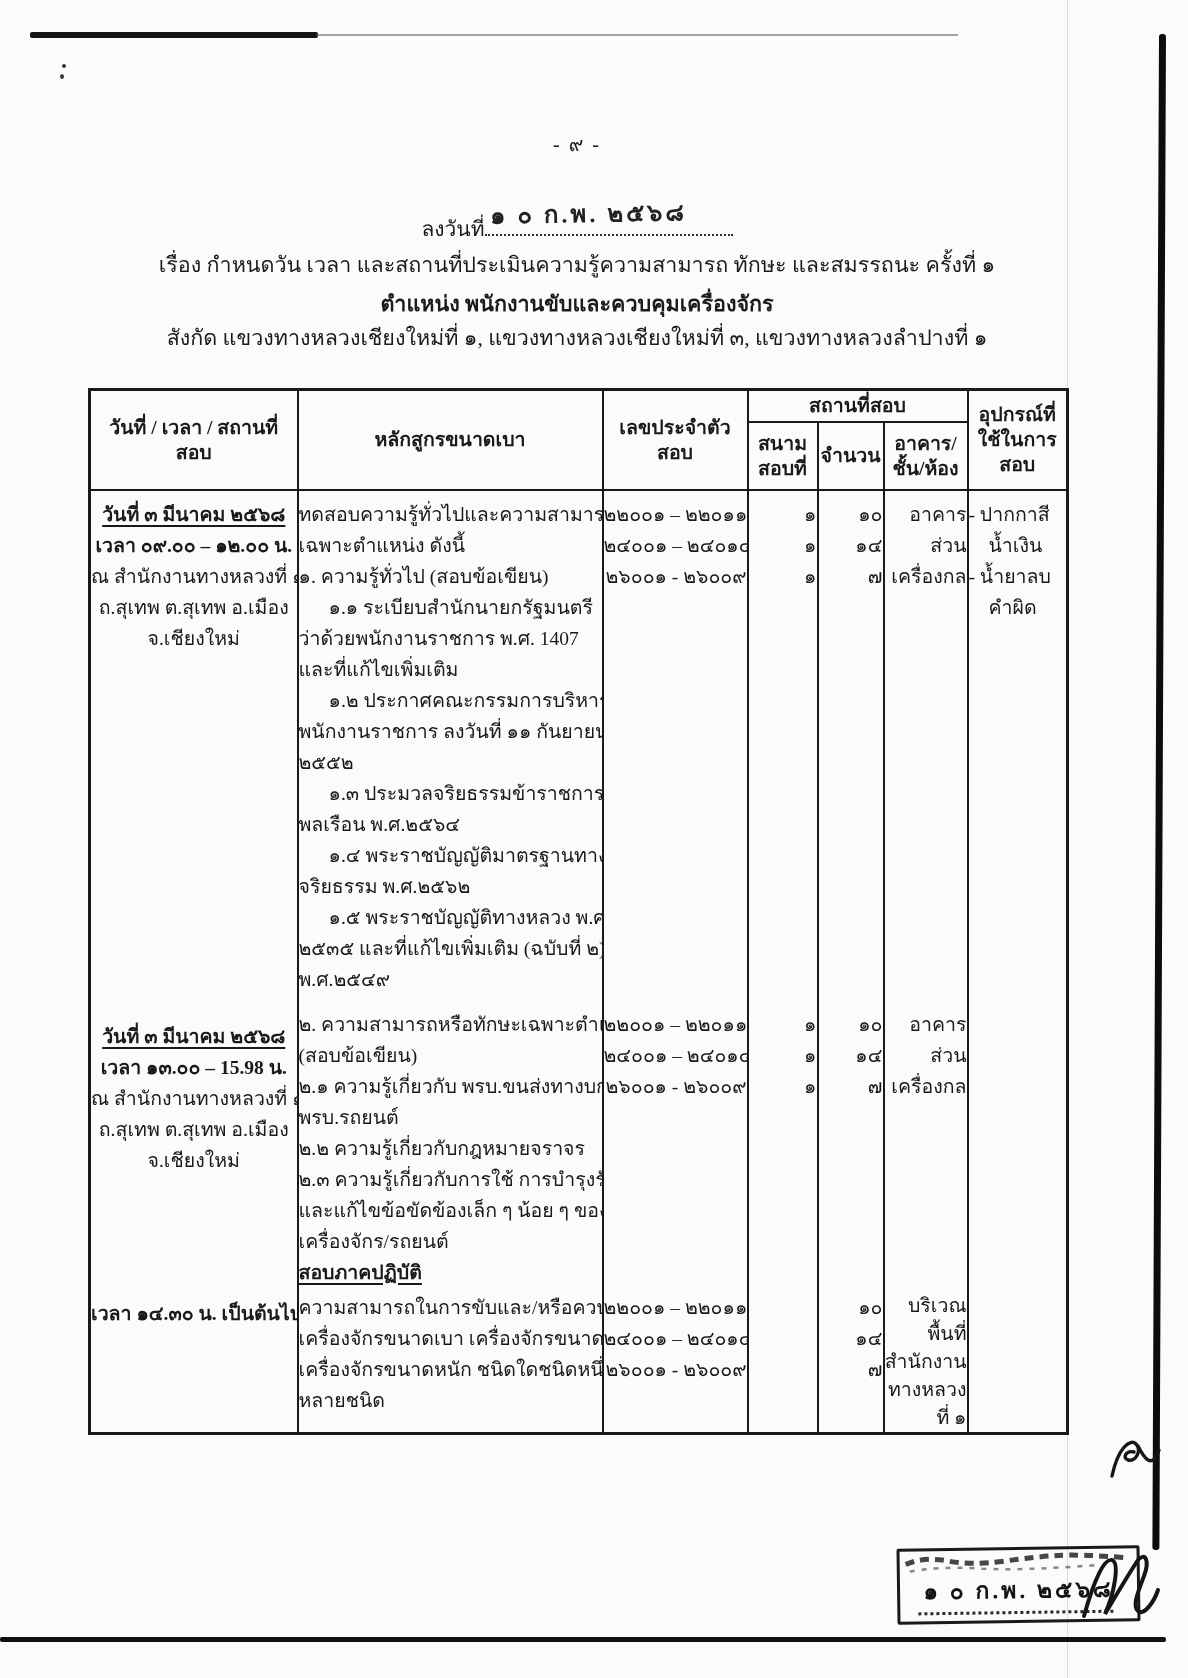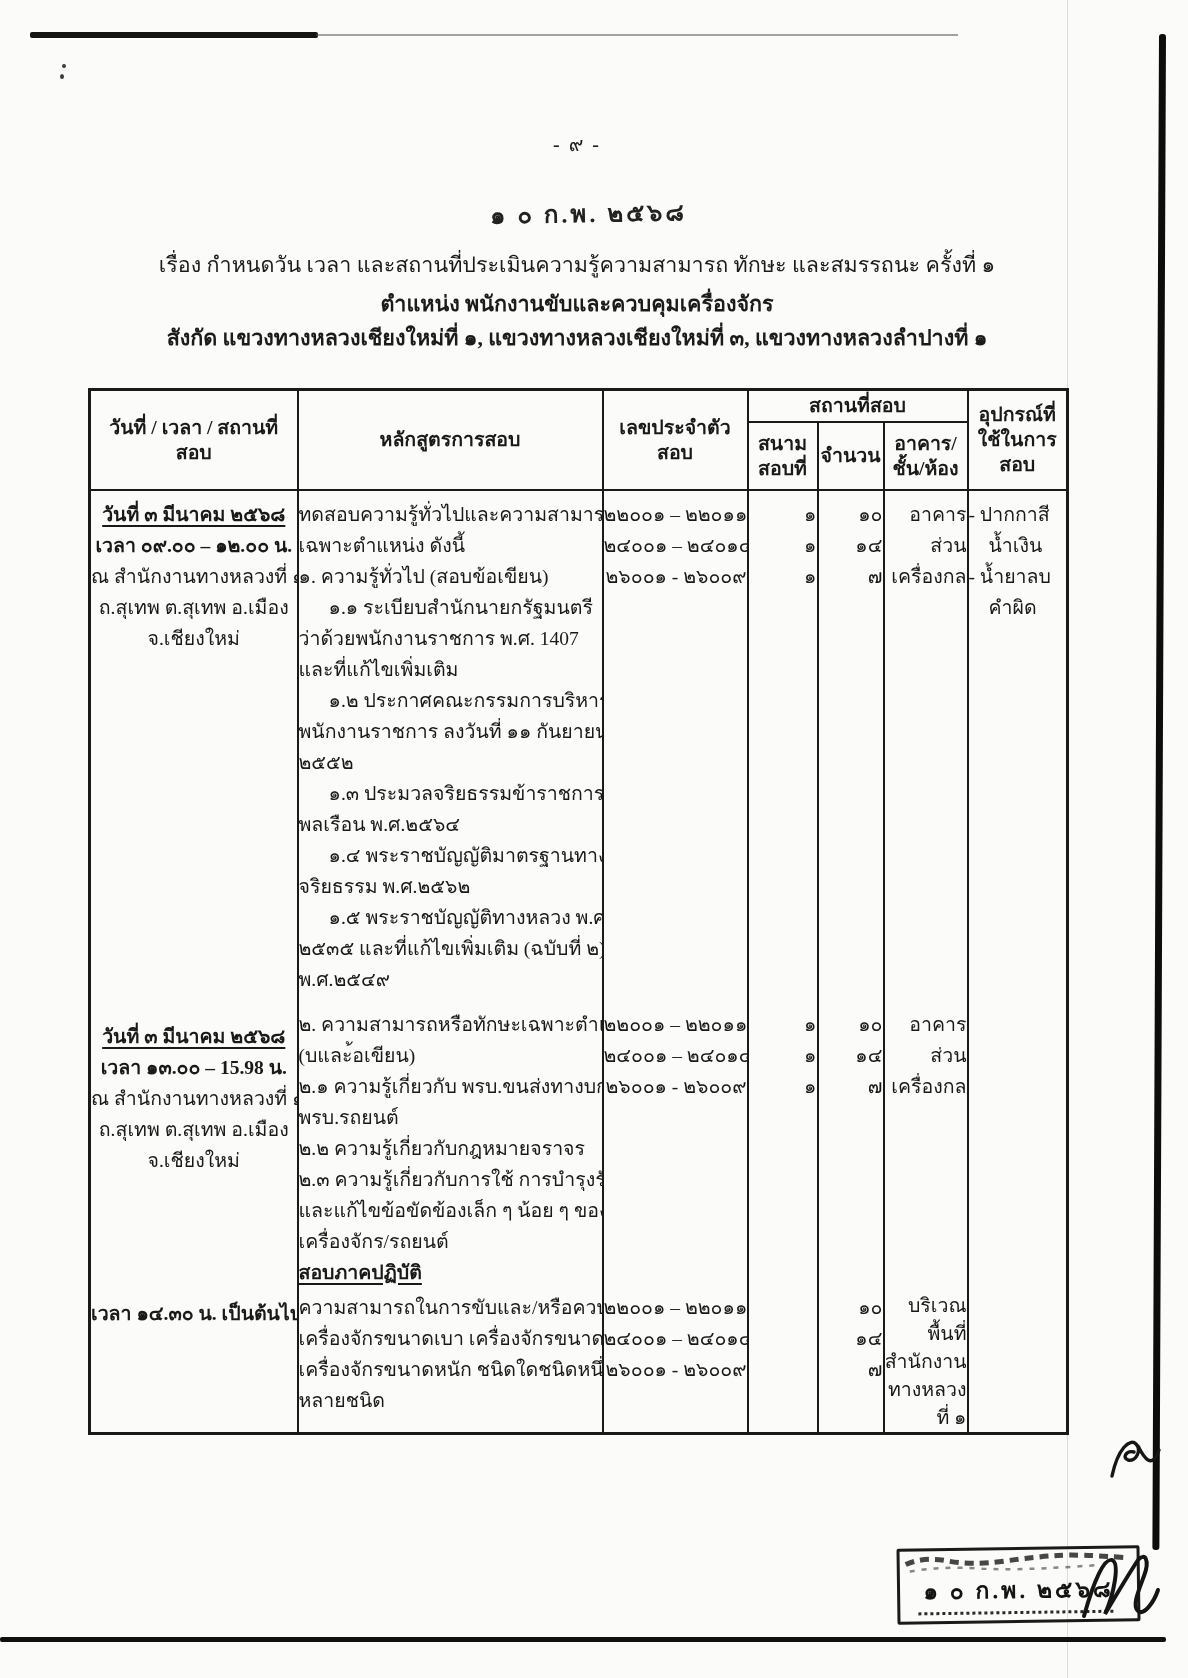--- a/index.html
+++ b/index.html
@@ -22,21 +22,21 @@
   .page-number{top:128px;font-size:20px;letter-spacing:2px;}
   .doc-title{top:180px;font-size:21.5px;}
   .date-row{top:212px;font-size:21px;}
   .dotline{display:inline-block;width:248px;height:21px;border-bottom:2.5px dotted #2a2a2a;vertical-align:baseline;}
   .date-stamp-top{
     position:absolute;left:490px;top:194px;font-size:24px;font-weight:700;
     letter-spacing:3px;color:#222;transform:rotate(-1deg);white-space:nowrap;
   }
   .subject{top:247px;font-size:21.5px;}
   .position{top:286px;font-size:21.5px;font-weight:700;}
-  .affiliation{top:320px;font-size:21.5px;font-weight:700;}
+  .affiliation{top:320px;font-size:21.5px;font-weight:400;}
   
   table.sched{
     position:absolute;left:88px;top:388px;width:978px;
     border-collapse:collapse;table-layout:fixed;
     border:3px solid #1a1a1a;font-size:19.5px;color:#191919;
   }
   .sched th{
     border:2px solid #1a1a1a;font-weight:700;text-align:center;
     padding:1px 2px;white-space:pre-line;line-height:25px;font-size:19.5px;
   }
@@ -82,39 +82,42 @@
 
   <div class="bar-top-left"></div>
   <div class="bar-top-tail"></div>
   <div class="speck1"></div>
   <div class="speck2"></div>
   <div class="edge-line"></div>
   <div class="bar-right"></div>
   <div class="bottom-line"></div>
 
   <div class="cline page-number">- ๙ -</div>
+  <div class="cline date-row">
+    <span>ลงวันที่</span><span class="dotline"></span>
+  </div>
   <div class="date-stamp-top">๑ ๐ ก.พ. ๒๕๖๘</div>
   <div class="cline subject">เรื่อง  กำหนดวัน เวลา และสถานที่ประเมินความรู้ความสามารถ ทักษะ และสมรรถนะ ครั้งที่ ๑</div>
   <div class="cline position">ตำแหน่ง พนักงานขับและควบคุมเครื่องจักร</div>
   <div class="cline affiliation">สังกัด  แขวงทางหลวงเชียงใหม่ที่ ๑, แขวงทางหลวงเชียงใหม่ที่ ๓, แขวงทางหลวงลำปางที่ ๑</div>
 
   <table class="sched">
     <colgroup>
       <col style="width:208px">
         <col style="width:305px">
         <col style="width:145px">
       <col style="width:70px">
         <col style="width:66px">
         <col style="width:84px">
         <col style="width:100px">
     </colgroup>
     <thead>
       <tr class="hrow1">
         <th rowspan="2">วันที่ / เวลา / สถานที่สอบ</th>
-        <th rowspan="2">หลักสูตรการสอบ</th>
+        <th rowspan="2">หลักสูกรขนาดเบา</th>
         <th rowspan="2">เลขประจำตัวสอบ</th>
         <th colspan="3">สถานที่สอบ</th>
         <th rowspan="2">อุปกรณ์ที่
 ใช้ในการ
 สอบ</th>
       </tr>
       <tr class="hrow2">
         <th>สนาม
 สอบที่</th>
         <th>จำนวน</th>
@@ -179,21 +182,21 @@
       <tr class="blk2">
         <td class="cDate">
             <div class="ln b u">วันที่ ๓ มีนาคม ๒๕๖๘</div>
             <div class="ln b">เวลา ๑๓.๐๐ – 15.98 น.</div>
             <div class="ln">ณ  สำนักงานทางหลวงที่ ๑</div>
             <div class="ln">ถ.สุเทพ ต.สุเทพ อ.เมือง</div>
             <div class="ln">จ.เชียงใหม่</div>
           </td>
         <td class="cCur">
             <div class="ln">๒. ความสามารถหรือทักษะเฉพาะตำแหน่ง</div>
-            <div class="ln">(บและ้อเขียน)</div>
+            <div class="ln">(สอบข้อเขียน)</div>
             <div class="ln">๒.๑ ความรู้เกี่ยวกับ พรบ.ขนส่งทางบก</div>
             <div class="ln">พรบ.รถยนต์</div>
             <div class="ln">๒.๒ ความรู้เกี่ยวกับกฎหมายจราจร</div>
             <div class="ln">๒.๓ ความรู้เกี่ยวกับการใช้ การบำรุงรักษา</div>
             <div class="ln">และแก้ไขข้อขัดข้องเล็ก ๆ น้อย ๆ ของ</div>
             <div class="ln">เครื่องจักร/รถยนต์</div>
             <div class="ln b u">สอบภาคปฏิบัติ</div>
           </td>
         <td class="cNum">
             <div class="ln">๒๒๐๐๑ – ๒๒๐๑๑</div>

